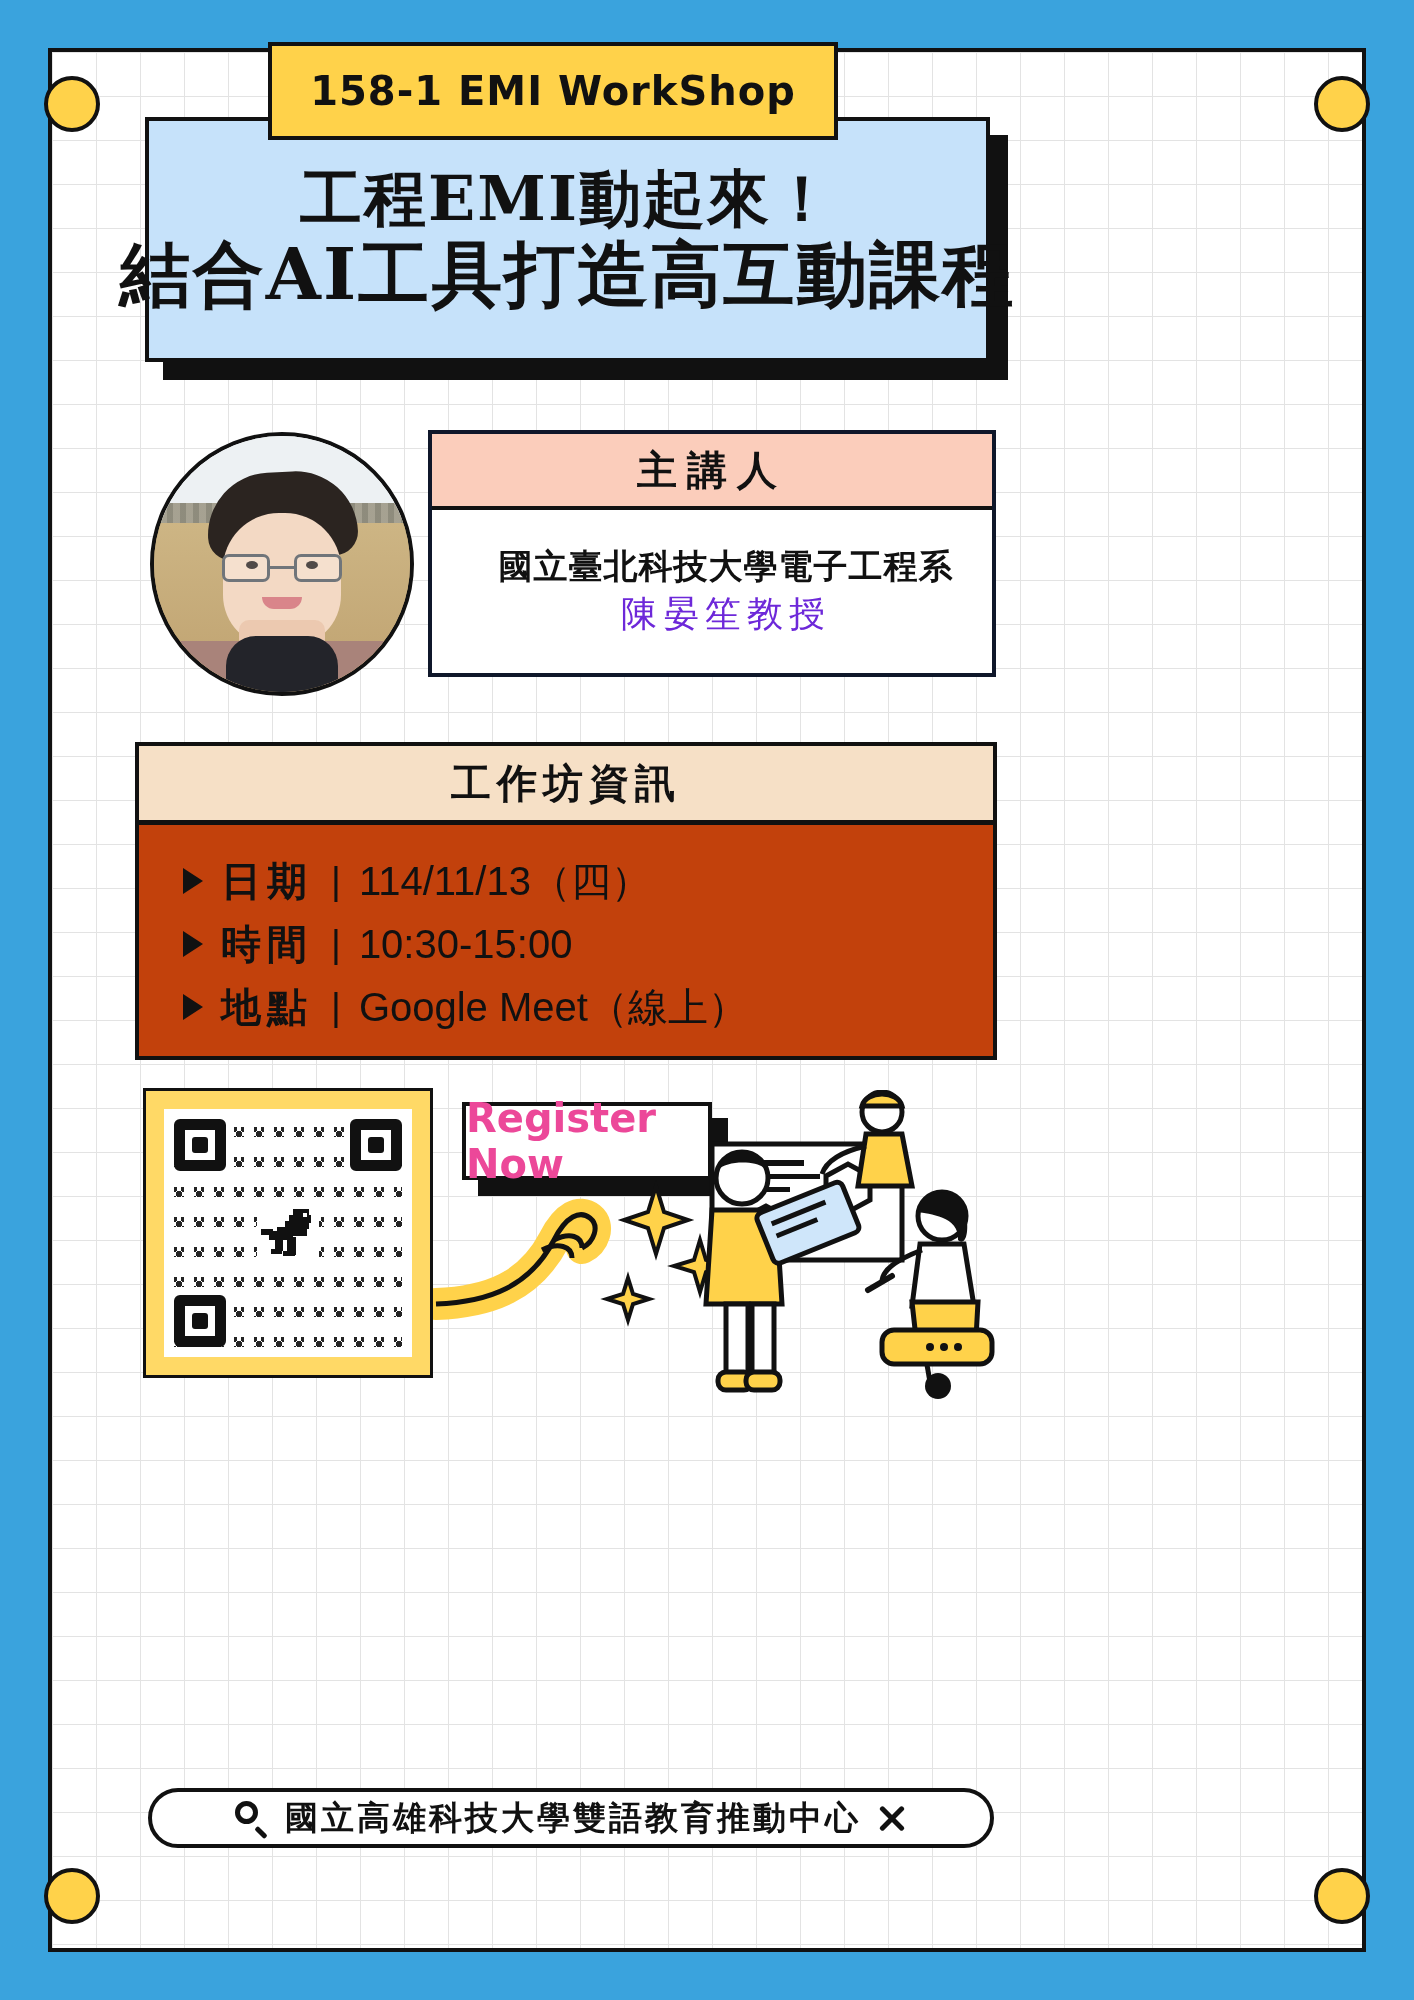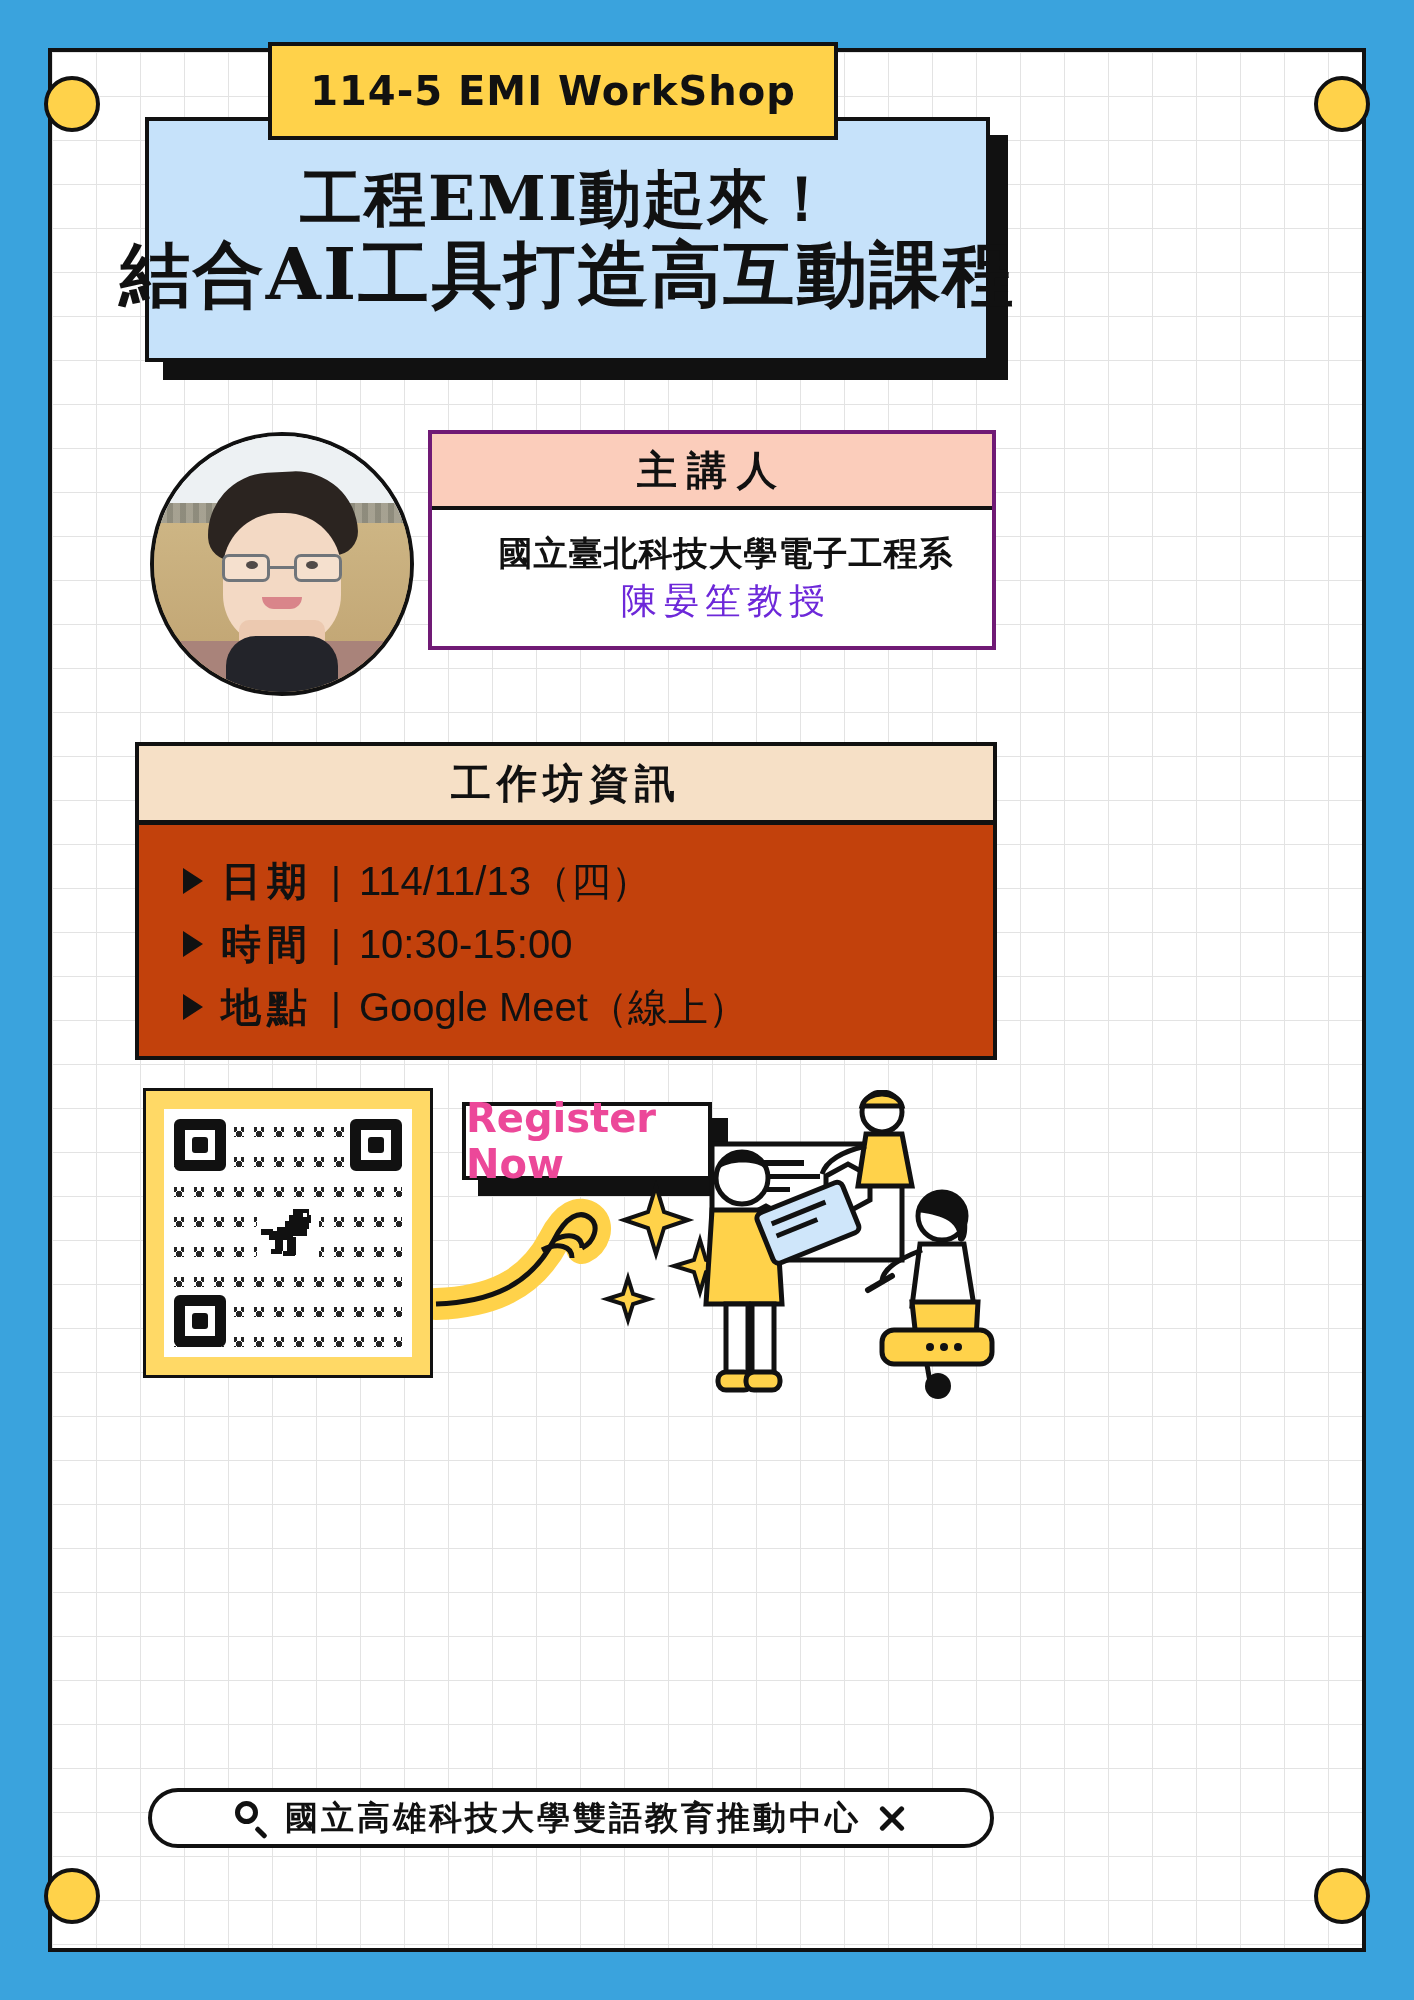--- a/index.html
+++ b/index.html
@@ -93,22 +93,22 @@
   .av-mouth{position:absolute;left:50%;top:63%;width:40px;height:12px;margin-left:-20px;
     background:#d9858a;border-radius:0 0 20px 20px;}
   .av-neck{position:absolute;left:50%;top:72%;width:86px;height:50px;margin-left:-43px;
     background:#ecc9b0;border-radius:10px;}
   .av-turtle{position:absolute;left:50%;top:78%;width:112px;height:70px;margin-left:-56px;
     background:#23242a;border-radius:30px 30px 12px 12px;}
   .av-jacket{position:absolute;left:0;bottom:0;width:100%;height:20%;
     background:linear-gradient(to right,#a9837a 0 34%, #23242a 34% 66%, #a9837a 66% 100%);}
 
   .speaker-card{
-    position:absolute;left:428px;top:430px;width:568px;height:220px;
-    border:4px solid #701a75;box-sizing:border-box;background:#fff;z-index:20;
+    position:absolute;left:428px;top:430px;width:568px;height:247px;
+    border:4px solid #0f172a;box-sizing:border-box;background:#fff;z-index:20;
     display:flex;flex-direction:column;
   }
   .speaker-head{
     height:72px;background:#fbcdbb;border-bottom:4px solid #111;
     display:flex;align-items:center;justify-content:center;
   }
   .speaker-head span{
     font-family:"DejaVu Serif", serif;font-weight:bold;font-size:40px;color:#111;letter-spacing:10px;
   }
   .speaker-body{flex:1;display:flex;flex-direction:column;align-items:center;justify-content:center;gap:0;padding-left:28px;}
@@ -193,21 +193,21 @@
 <div class="poster">
 
   <div class="grid-sheet"></div>
 
   <div class="dot tl"></div>
   <div class="dot tr"></div>
   <div class="dot bl"></div>
   <div class="dot br"></div>
 
   <div class="ribbon">
-    <span class="ribbon-text">114-5 EMI WorkShop</span>
+    <span class="ribbon-text">158-1 EMI WorkShop</span>
   </div>
 
   <div class="title-shadow"></div>
   <div class="title-box">
     <div class="title-line">工程EMI動起來！</div>
     <div class="title-line l2">結合AI工具打造高互動課程</div>
   </div>
 
   <div class="avatar">
     <div class="av-sky"></div>

